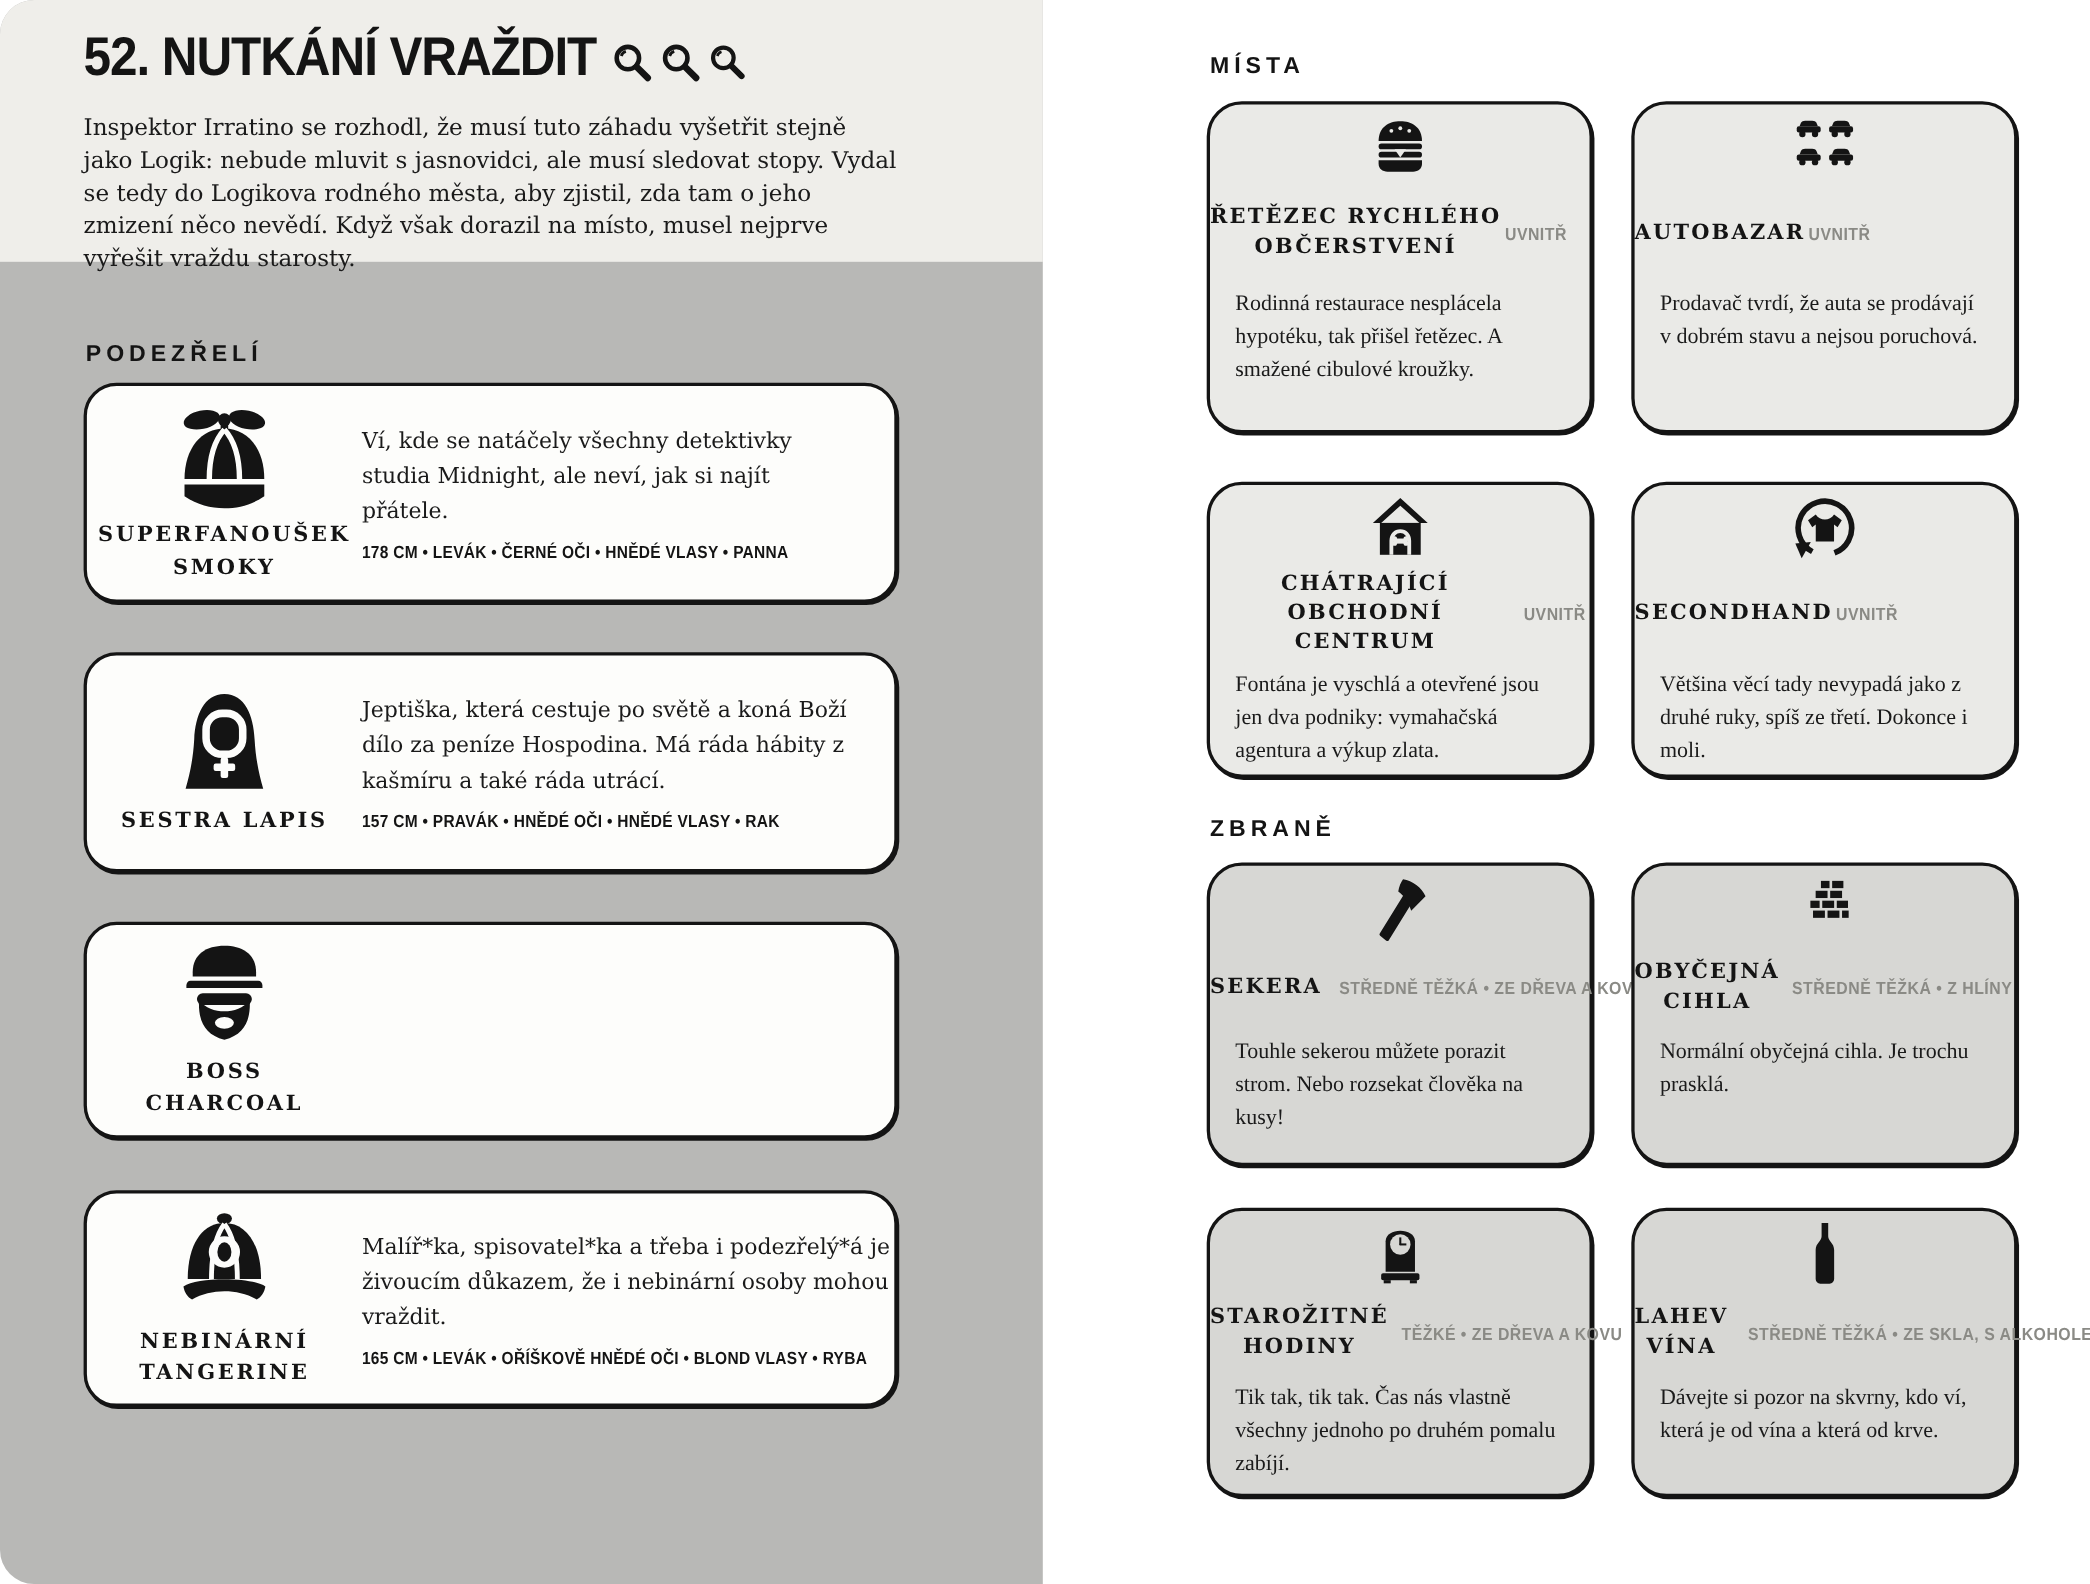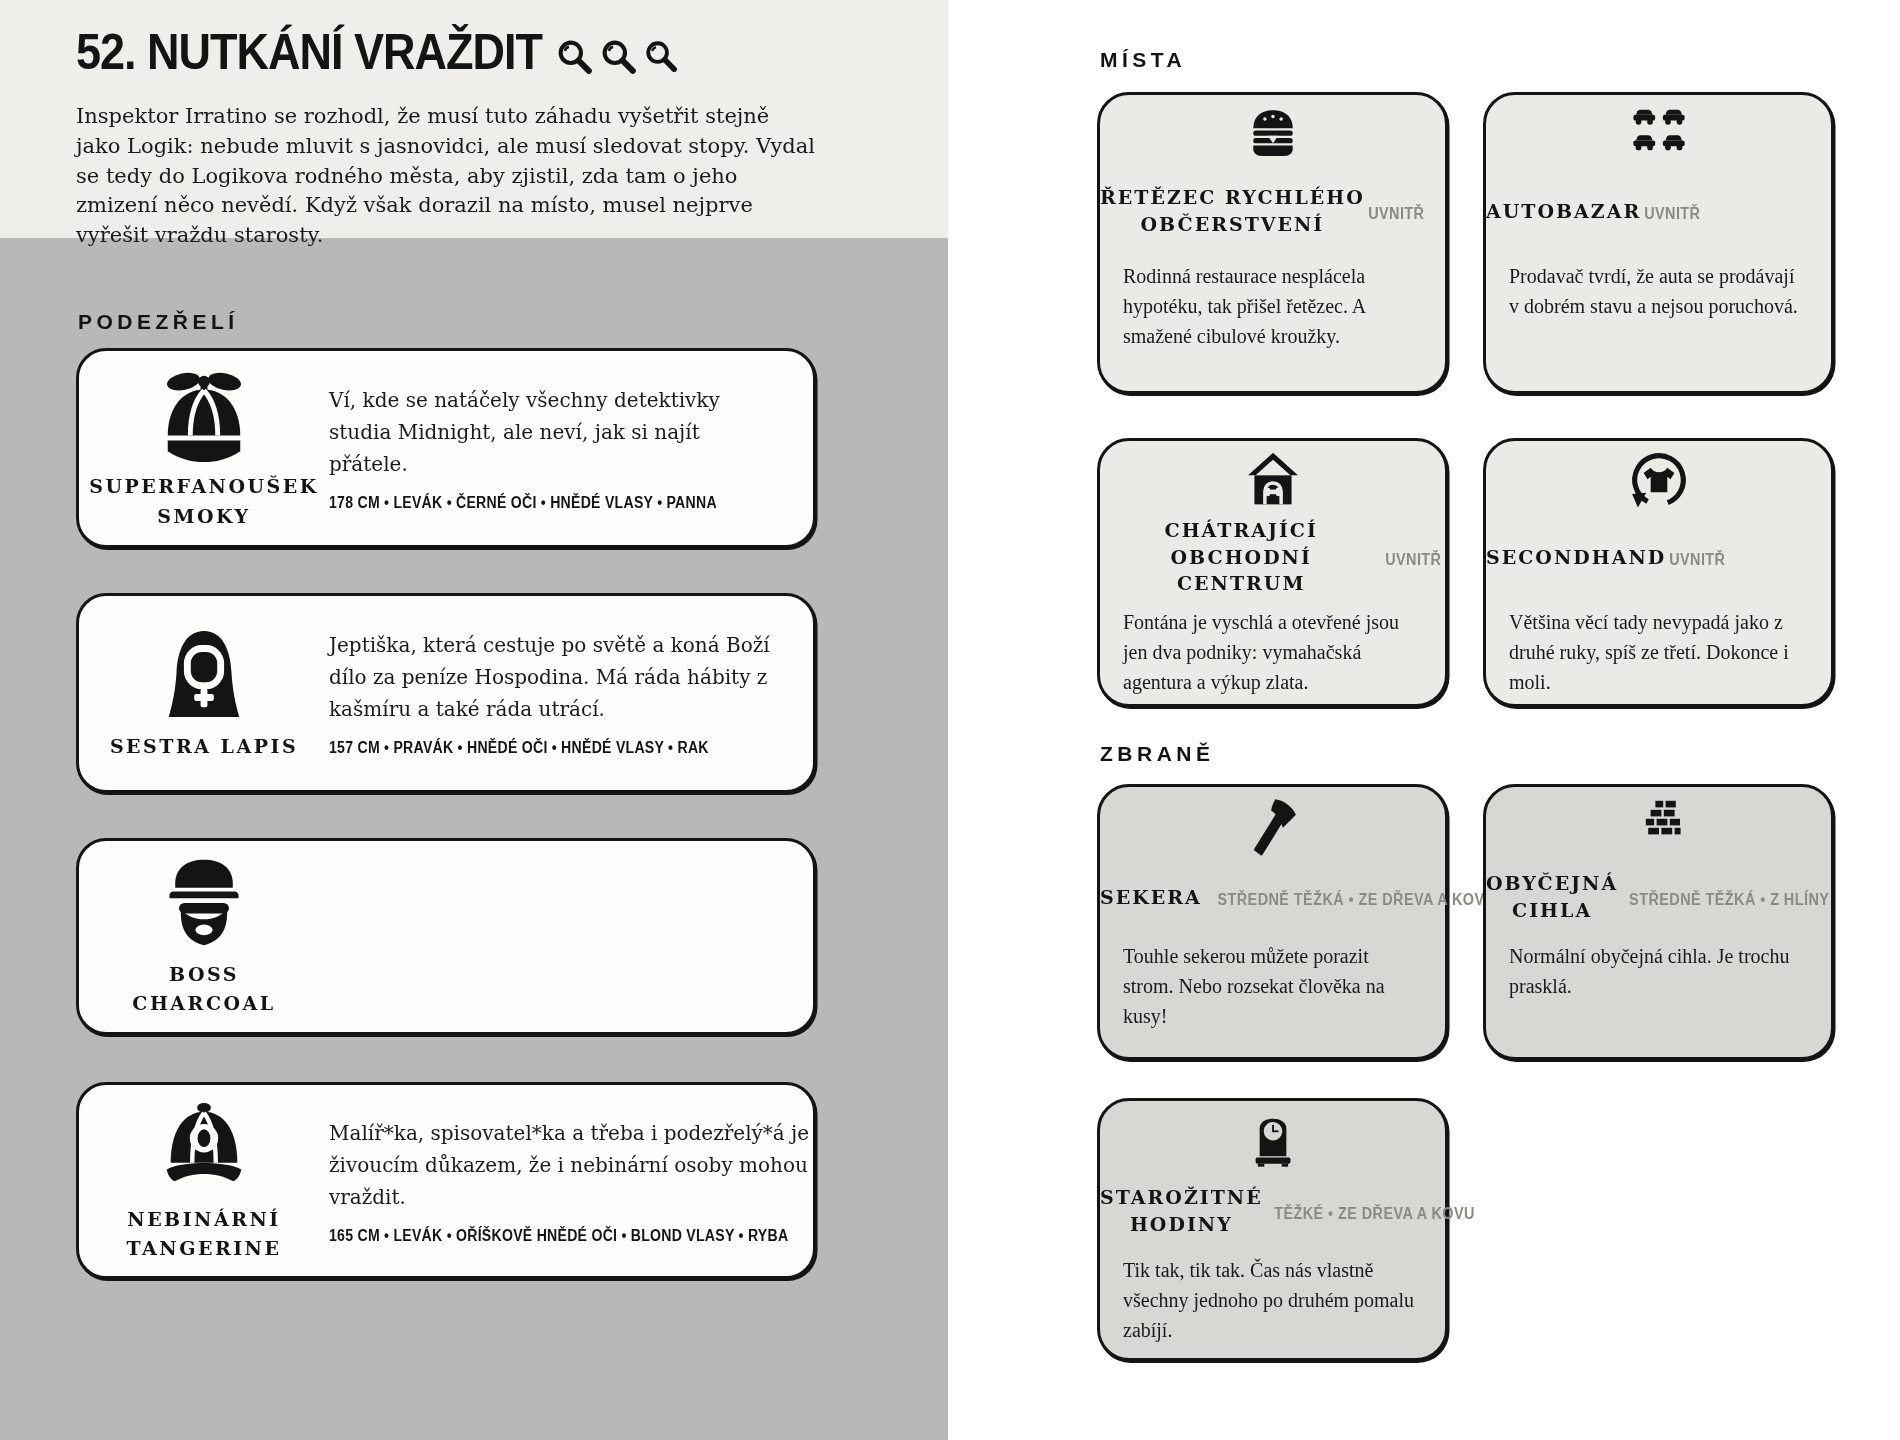--- a/index.html
+++ b/index.html
@@ -1,17 +1,17 @@
 <!DOCTYPE html>
 <html><head>
 <meta charset="utf-8">
 <style>
   html,body{margin:0;padding:0;background:#ffffff;}
   #page{position:relative;width:1900px;height:1440px;background:#ffffff;overflow:hidden;
-        font-family:"Liberation Sans",sans-serif;color:#141414;}
+        font-family:"Liberation Sans",sans-serif;color:#141414;border-radius:31px;}
 
   
   .left-panel{position:absolute;left:0;top:0;width:948px;height:1440px;background:#b8b8b6;}
   .header-strip{position:absolute;left:0;top:0;width:948px;height:238px;background:#efeeea;}
 
   .title-row{position:absolute;left:76px;top:26px;display:flex;align-items:center;}
   .title{font-size:45px;font-weight:700;letter-spacing:-1px;transform:scaleY(1.1);
          transform-origin:left center;white-space:nowrap;}
   .mag-icons{display:flex;gap:7px;margin-left:14px;margin-top:8px;align-items:center;}
 
@@ -329,14 +329,26 @@
         <rect x="49" y="33.4" width="10.5" height="3.2" fill="#141414"></rect>
       </svg>
     </div>
     <div class="c-head head-short">
       <div class="c-name">STAROŽITNÉ HODINY</div>
       <div class="c-sub">TĚŽKÉ • ZE DŘEVA A KOVU</div>
     </div>
     <p class="c-desc">Tik tak, tik tak. Čas nás vlastně všechny jednoho po druhém pomalu zabíjí.</p>
   </div>
 
+  <div class="info-card weapon-bg" id="wc4">
+    <div class="c-icon">
+      <svg width="60" height="60" viewBox="0 0 100 100">
+        <path d="M45,3 L55,3 L55,23 C55,31 64,33 64,44 L64,88 C64,92 61,95 57,95 L43,95 C39,95 36,92 36,88 L36,44 C36,33 45,31 45,23 Z" fill="#141414"></path>
+      </svg>
+    </div>
+    <div class="c-head head-short">
+      <div class="c-name">LAHEV VÍNA</div>
+      <div class="c-sub">STŘEDNĚ TĚŽKÁ • ZE SKLA, S ALKOHOLEM</div>
+    </div>
+    <p class="c-desc">Dávejte si pozor na skvrny, kdo ví, která je od vína a která od krve.</p>
+  </div>
 
 </div>
 
 </body></html>

